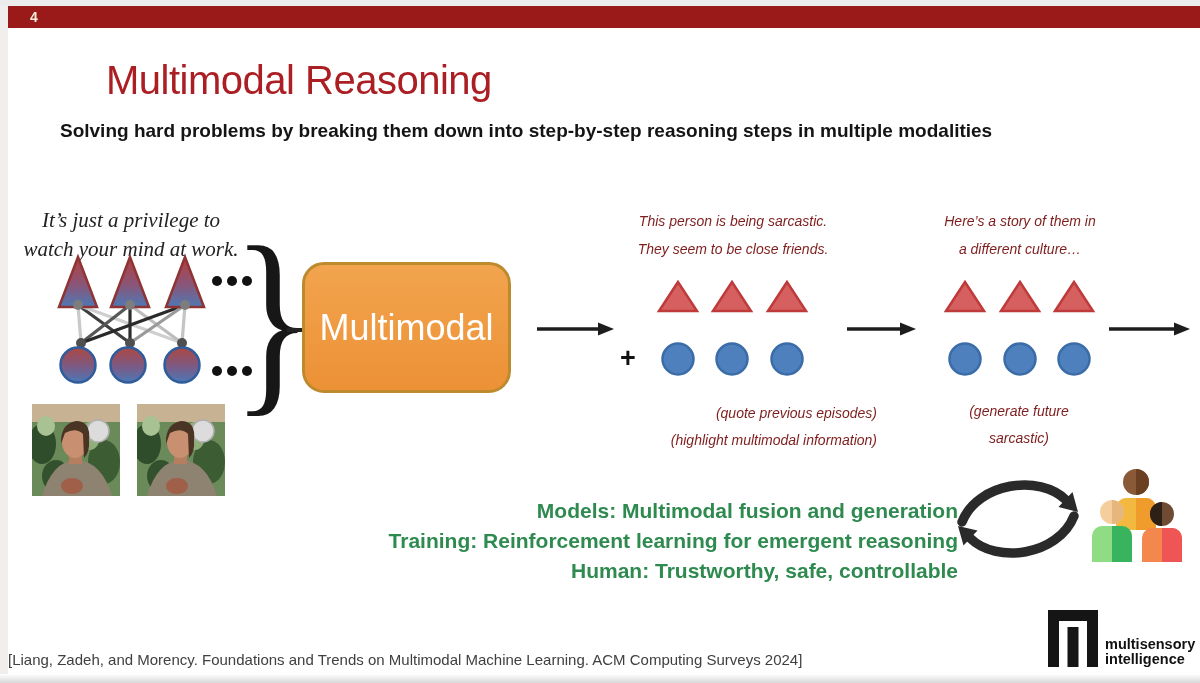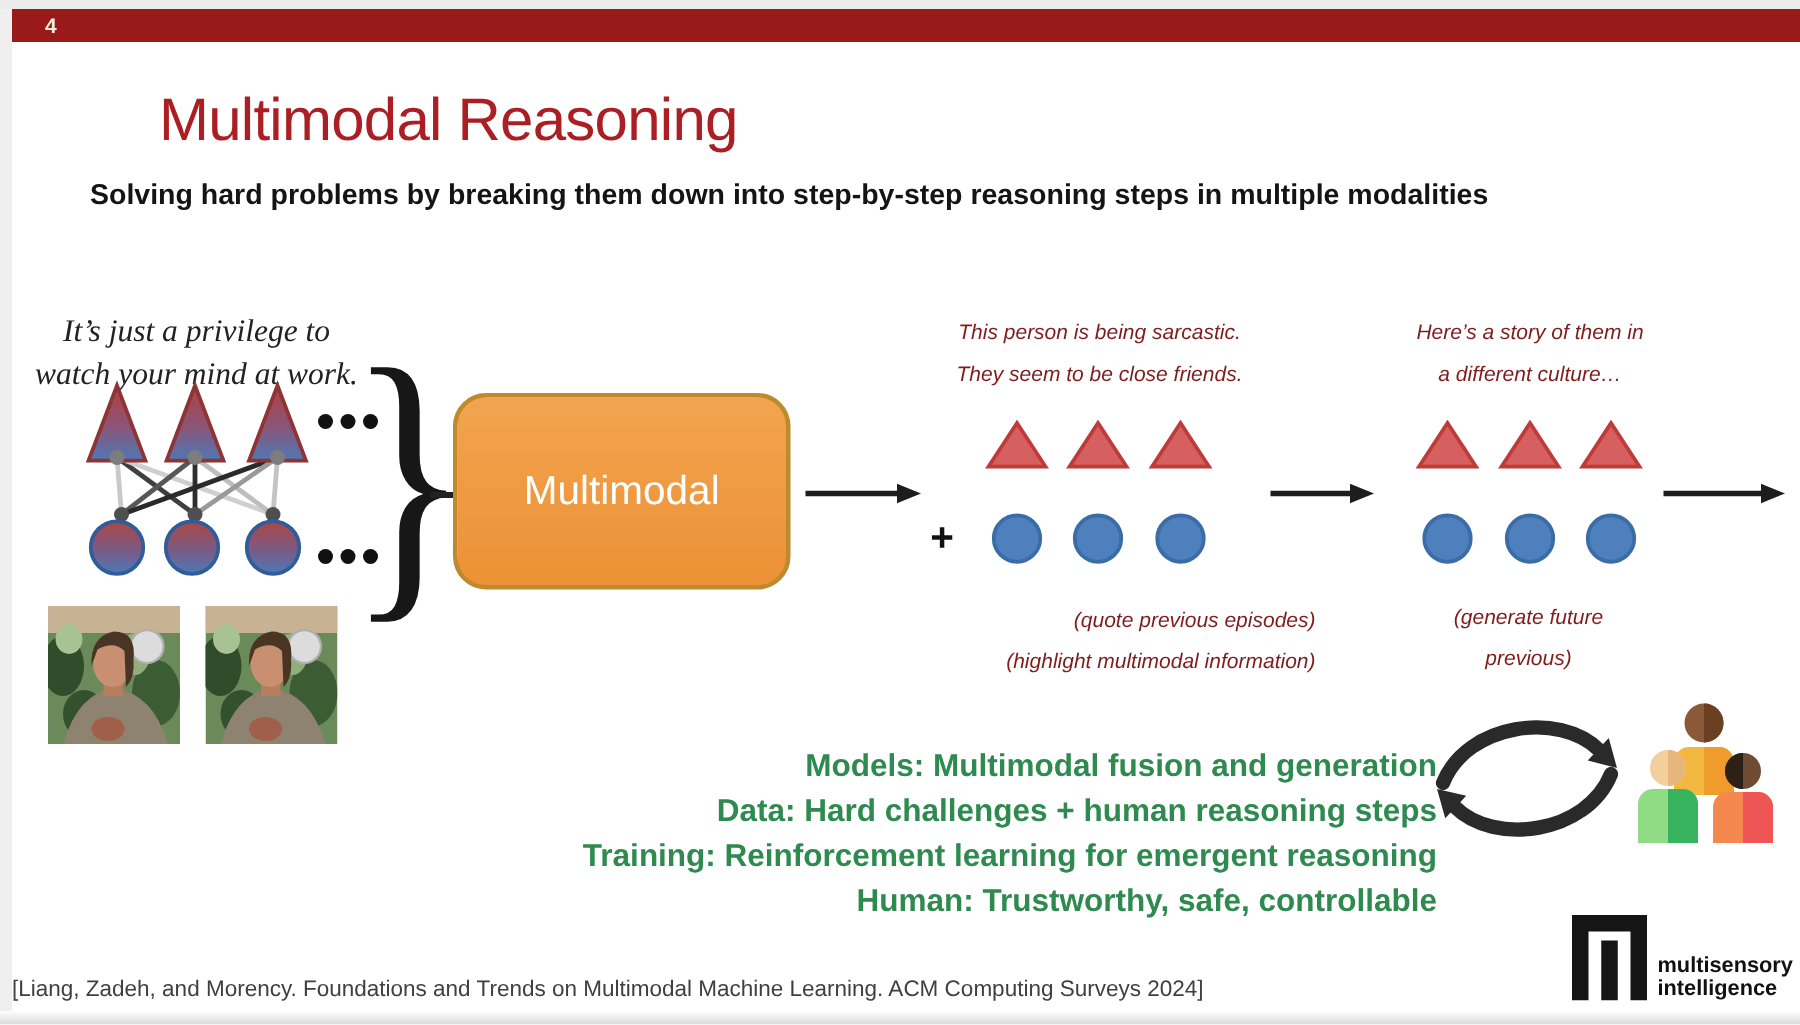--- a/index.html
+++ b/index.html
@@ -24,24 +24,24 @@
   
   .quote{left:6px;top:206px;width:250px;text-align:center;
     font-family:"Liberation Serif", serif;font-style:italic;
     font-size:21px;line-height:29px;color:#222;}
   
   .brace{left:232px;top:240px;width:70px;height:162px;
     font-family:"Liberation Serif", serif;font-size:205px;line-height:158px;
     color:#171717;transform:scaleX(.82);transform-origin:left center;}
   .connector{left:287px;top:328px;width:15px;height:4px;background:#222;}
   
-  .rep-box{left:302px;top:262px;width:225px;height:131px;border-radius:22px;
+  .rep-box{left:302px;top:262px;width:209px;height:131px;border-radius:22px;
     background:linear-gradient(#f2a44e,#ec9136);border:3px solid #bd8a2e;
     box-sizing:border-box;display:flex;flex-direction:column;justify-content:center;
-    align-items:center;color:#ffffff;font-size:27px;line-height:37px;}
+    align-items:center;color:#ffffff;font-size:36px;line-height:37px;}
   
   .cap{font-style:italic;font-size:14px;line-height:28px;color:#7f1d1d;
     text-align:center;}
   .mid-thought{left:583px;top:207px;width:300px;}
   .right-thought{left:870px;top:207px;width:300px;}
   .mid-action{left:577px;top:400px;width:300px;line-height:27px;text-align:right;}
   .right-action{left:869px;top:398px;width:300px;line-height:27px;}
   .plus{left:616px;top:343px;width:24px;text-align:center;
     font-size:27px;font-weight:600;color:#111;}
   
@@ -191,33 +191,32 @@
   <polygon points="78,2 59,31 97,31" fill="#d66060" stroke="#bf3a3a" stroke-width="2.5"></polygon>
   <polygon points="132,2 113,31 151,31" fill="#d66060" stroke="#bf3a3a" stroke-width="2.5"></polygon>
 </svg>
 <svg class="abs" style="left:942px;top:342px" width="155" height="34" viewBox="0 0 155 34">
   <circle cx="23" cy="17" r="15.5" fill="#4d80bd" stroke="#3a6ca8" stroke-width="2.5"></circle>
   <circle cx="78" cy="17" r="15.5" fill="#4d80bd" stroke="#3a6ca8" stroke-width="2.5"></circle>
   <circle cx="132" cy="17" r="15.5" fill="#4d80bd" stroke="#3a6ca8" stroke-width="2.5"></circle>
 </svg>
 <div class="abs cap right-action">
   <div>(generate future</div>
-  <div>previous)</div>
+  <div>sarcastic)</div>
 </div>
 
 <svg class="abs" style="left:32px;top:404px" width="88" height="92">
   <use href="#photo-frame"></use>
 </svg>
 <svg class="abs" style="left:137px;top:404px" width="88" height="92">
   <use href="#photo-frame"></use>
 </svg>
 
 <div class="abs goals">
   <div>Models: Multimodal fusion and generation</div>
-  <div>Data: Hard challenges + human reasoning steps</div>
   <div>Training: Reinforcement learning for emergent reasoning</div>
   <div>Human: Trustworthy, safe, controllable</div>
 </div>
 
 <svg class="abs" style="left:948px;top:466px" width="140" height="105" viewBox="0 0 140 105">
   <path d="M 14,56 C 30,16 92,8 118,34" fill="none" stroke="#2a2a2a" stroke-width="9.5" stroke-linecap="round"></path>
   <polygon points="130,46 110.5,41 124.5,26" fill="#2a2a2a"></polygon>
   <path d="M 126,50 C 110,90 48,98 22,72" fill="none" stroke="#2a2a2a" stroke-width="9.5" stroke-linecap="round"></path>
   <polygon points="10,60 29.5,64.5 15.5,79.5" fill="#2a2a2a"></polygon>
 </svg>

